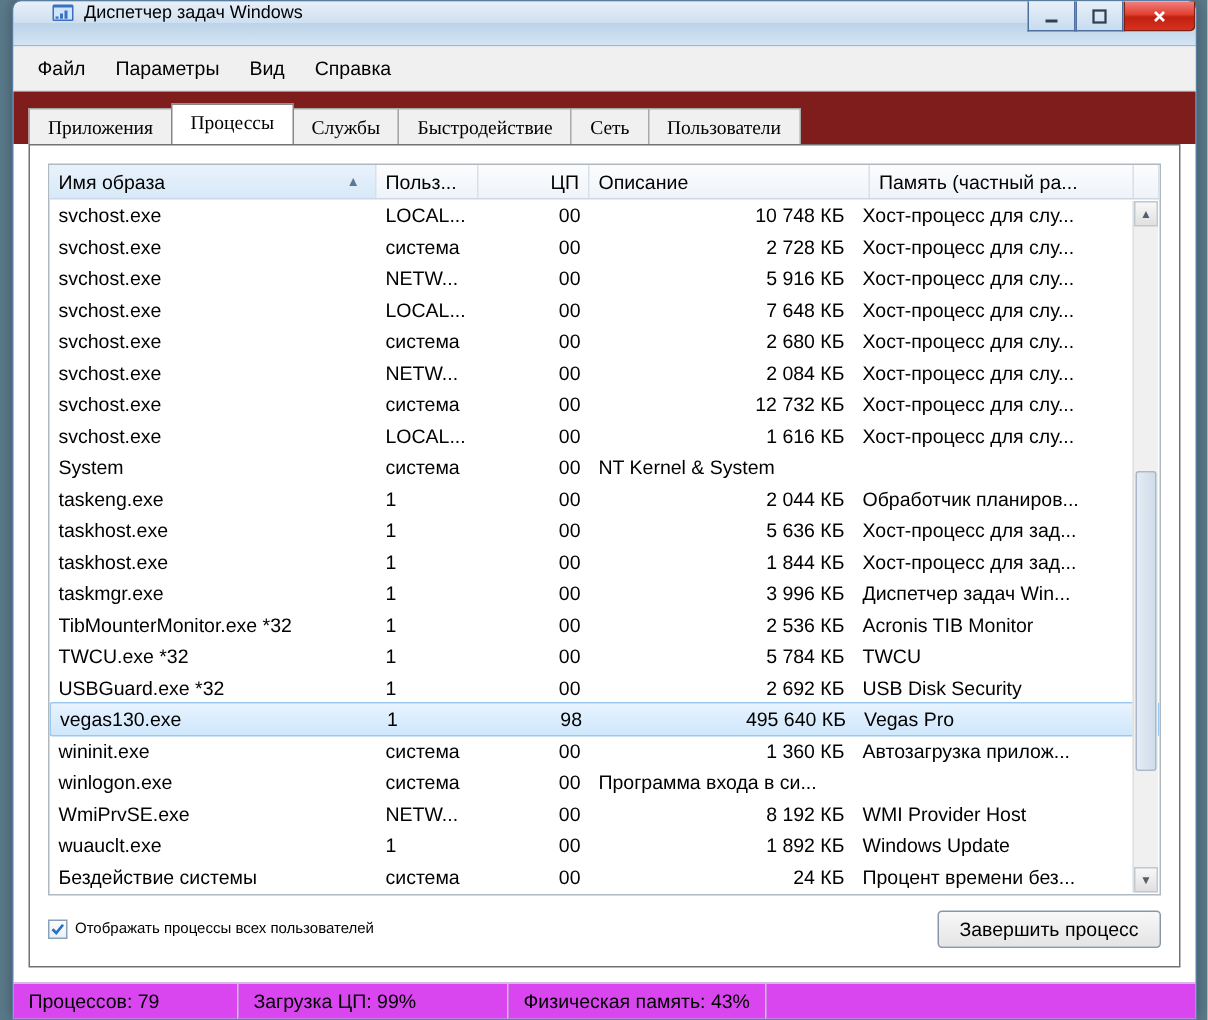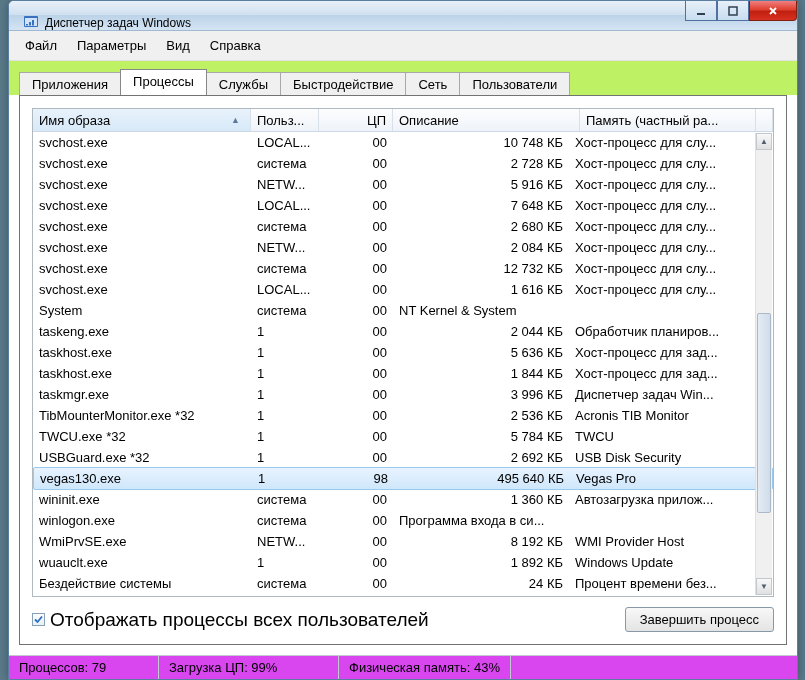--- a/index.html
+++ b/index.html
@@ -22,22 +22,22 @@
     border-radius: 6px 6px 0 0;
     box-shadow: 0 0 10px rgba(0,0,0,0.3);
     display: flex;
     flex-direction: column;
   }
   .titlebar {
     height: 30px;
     background: linear-gradient(to bottom, #e8f0f8, #cfdff0 50%, #bcd3e8 50%, #d4e4f4);
     border-radius: 5px 5px 0 0;
     display: flex;
-    align-items: flex-end;
-    padding-left: 14px;
+    align-items: flex-start;
+    padding-left: 25px;
     position: relative;
     border-bottom: 1px solid #a0b8d0;
   }
   .titlebar .icon {
     width: 16px; height: 16px;
     margin-right: 6px;
     display: inline-flex;
   }
   .titlebar .title { color: #000; font-size: 12px; }
   .winbtns { position: absolute; right: 0; top: 0; display: flex; }
@@ -63,21 +63,22 @@
     border-bottom: 1px solid #e0e0e0;
   }
   .menubar .menuitem {
     padding: 3px 10px;
     font-size: 13px;
     color: #000;
   }
   .tabs-row {
     padding: 8px 10px 0 10px;
     position: relative;
-    background: #bef264;
+    background: #7f1d1d;
+    font-family: Liberation Serif, serif;
   }
   .tabs {
     display: flex;
     align-items: flex-end;
   }
   .tab {
     padding: 4px 12px;
     border: 1px solid #a8a8a8;
     border-bottom: none;
     background: #f0f0f0;
@@ -162,21 +163,21 @@
   .bottom-row {
     display: flex;
     align-items: center;
     justify-content: space-between;
     margin-top: 10px;
   }
   .checkbox-row {
     display: flex;
     align-items: center;
     gap: 5px;
-    font-size: 19px;
+    font-size: 10px;
   }
   .chkbox {
     width: 13px; height: 13px;
     border: 1px solid #88a0b8;
     background: linear-gradient(to bottom, #fdfdfd, #e8f0f8);
     display: inline-flex;
     align-items: center;
     justify-content: center;
   }
   .chkbox svg { width: 11px; height: 11px; }

